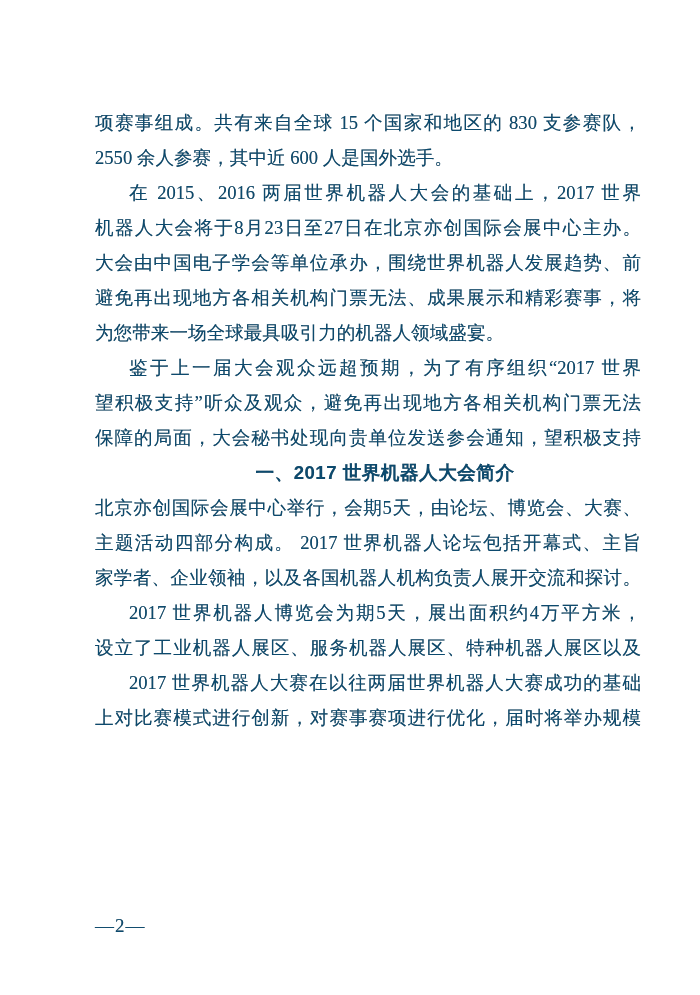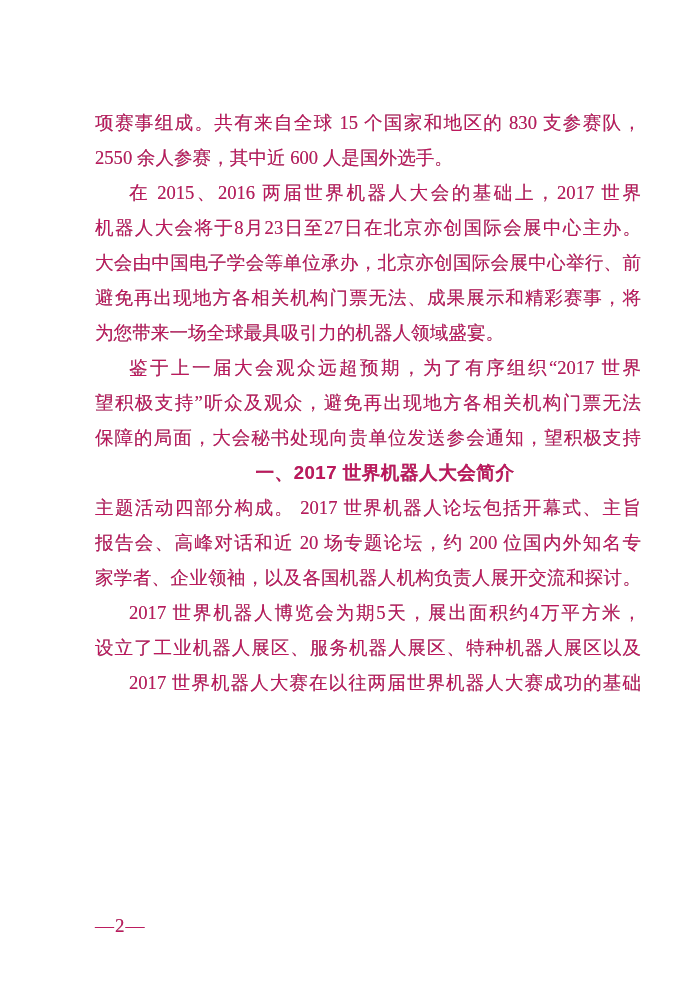--- a/index.html
+++ b/index.html
@@ -9,21 +9,21 @@
     height: 995px;
     background: #ffffff;
     overflow: hidden;
   }
   .page {
     position: relative;
     width: 552px;
     height: 995px;
     background: #ffffff;
     font-family: "Liberation Serif", "DejaVu Serif", serif;
-    color: #be185d;
+    color: #0c4a6e;
   }
   .content {
     position: absolute;
     left: 95px;
     top: 105px;
     width: 546px;
   }
   .line {
     font-size: 18.6px;
     line-height: 35px;
@@ -60,28 +60,29 @@
 </style>
 </head>
 <body>
 
 <div class="page">
   <div class="content">
     <div class="line fill">项赛事组成。共有来自全球 15 个国家和地区的 830 支参赛队，</div>
     <div class="line">2550 余人参赛，其中近 600 人是国外选手。</div>
     <div class="line fill indent">在 2015、2016 两届世界机器人大会的基础上，2017 世界</div>
     <div class="line fill">机器人大会将于8月23日至27日在北京亦创国际会展中心主办。</div>
-    <div class="line fill">大会由中国电子学会等单位承办，北京亦创国际会展中心举行、前</div>
+    <div class="line fill">大会由中国电子学会等单位承办，围绕世界机器人发展趋势、前</div>
     <div class="line fill">避免再出现地方各相关机构门票无法、成果展示和精彩赛事，将</div>
     <div class="line">为您带来一场全球最具吸引力的机器人领域盛宴。</div>
     <div class="line fill indent">鉴于上一届大会观众远超预期，为了有序组织“2017 世界</div>
     <div class="line fill">望积极支持”听众及观众，避免再出现地方各相关机构门票无法</div>
     <div class="line fill">保障的局面，大会秘书处现向贵单位发送参会通知，望积极支持</div>
     <div class="line indent heading">一、2017 世界机器人大会简介</div>
+    <div class="line fill">北京亦创国际会展中心举行，会期5天，由论坛、博览会、大赛、</div>
     <div class="line fill">主题活动四部分构成。 2017 世界机器人论坛包括开幕式、主旨</div>
-    <div class="line fill">报告会、高峰对话和近 20 场专题论坛，约 200 位国内外知名专</div>
     <div class="line fill">家学者、企业领袖，以及各国机器人机构负责人展开交流和探讨。</div>
     <div class="line fill indent">2017 世界机器人博览会为期5天，展出面积约4万平方米，</div>
     <div class="line fill">设立了工业机器人展区、服务机器人展区、特种机器人展区以及</div>
     <div class="line fill indent">2017 世界机器人大赛在以往两届世界机器人大赛成功的基础</div>
+    <div class="line fill">上对比赛模式进行创新，对赛事赛项进行优化，届时将举办规模</div>
   </div>
   <div class="page-number">—2—</div>
 </div>
 
 </body></html>

